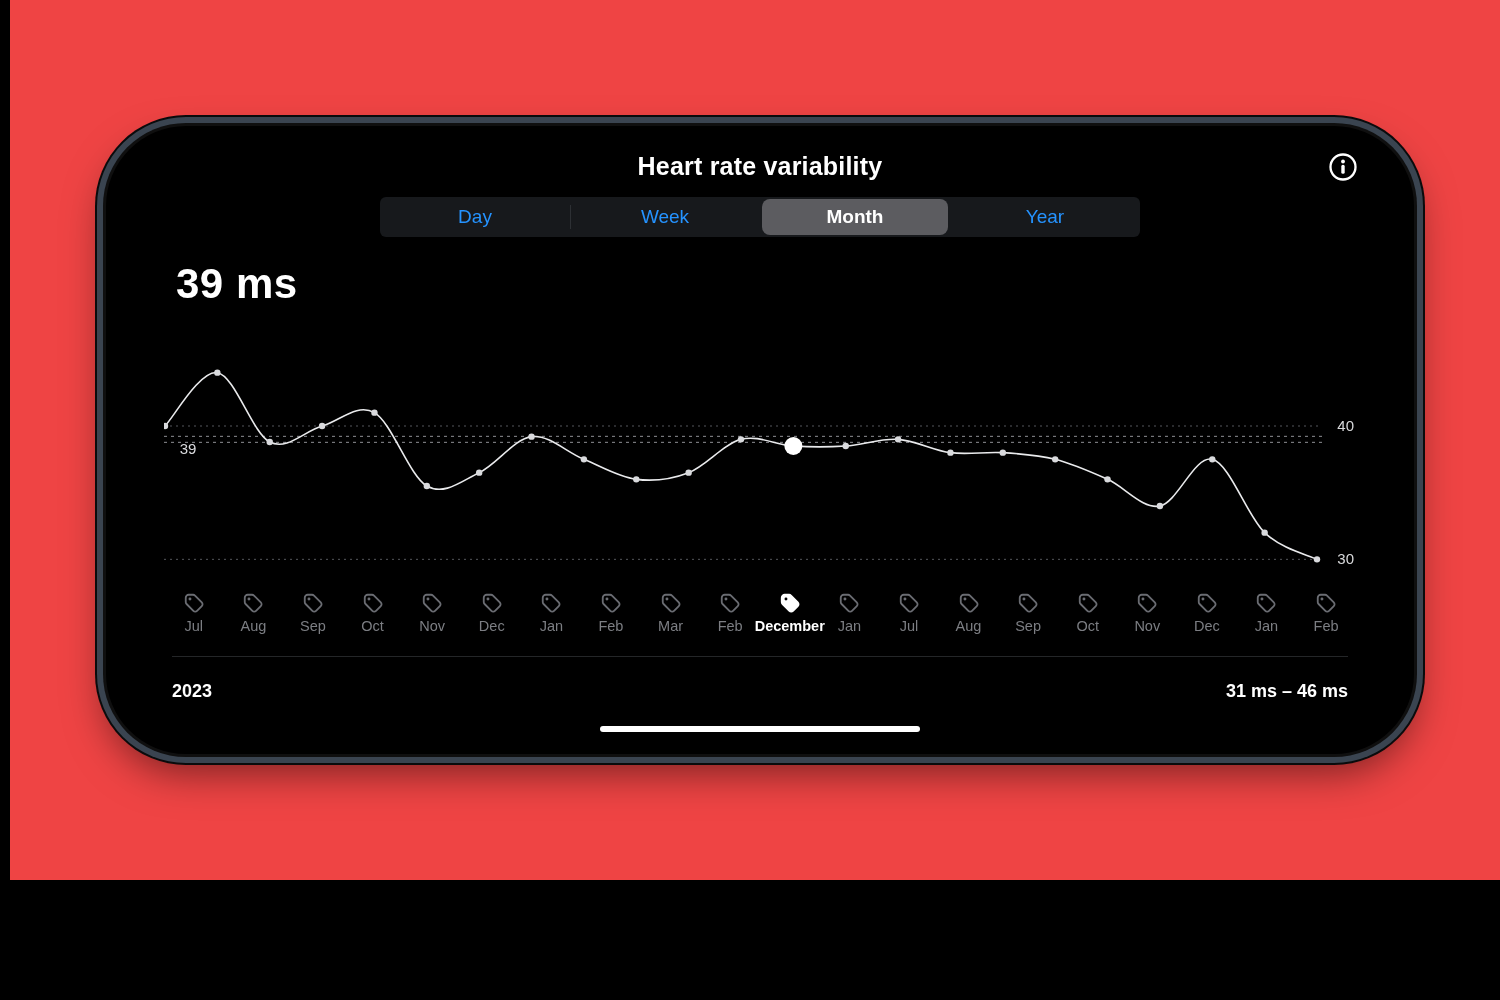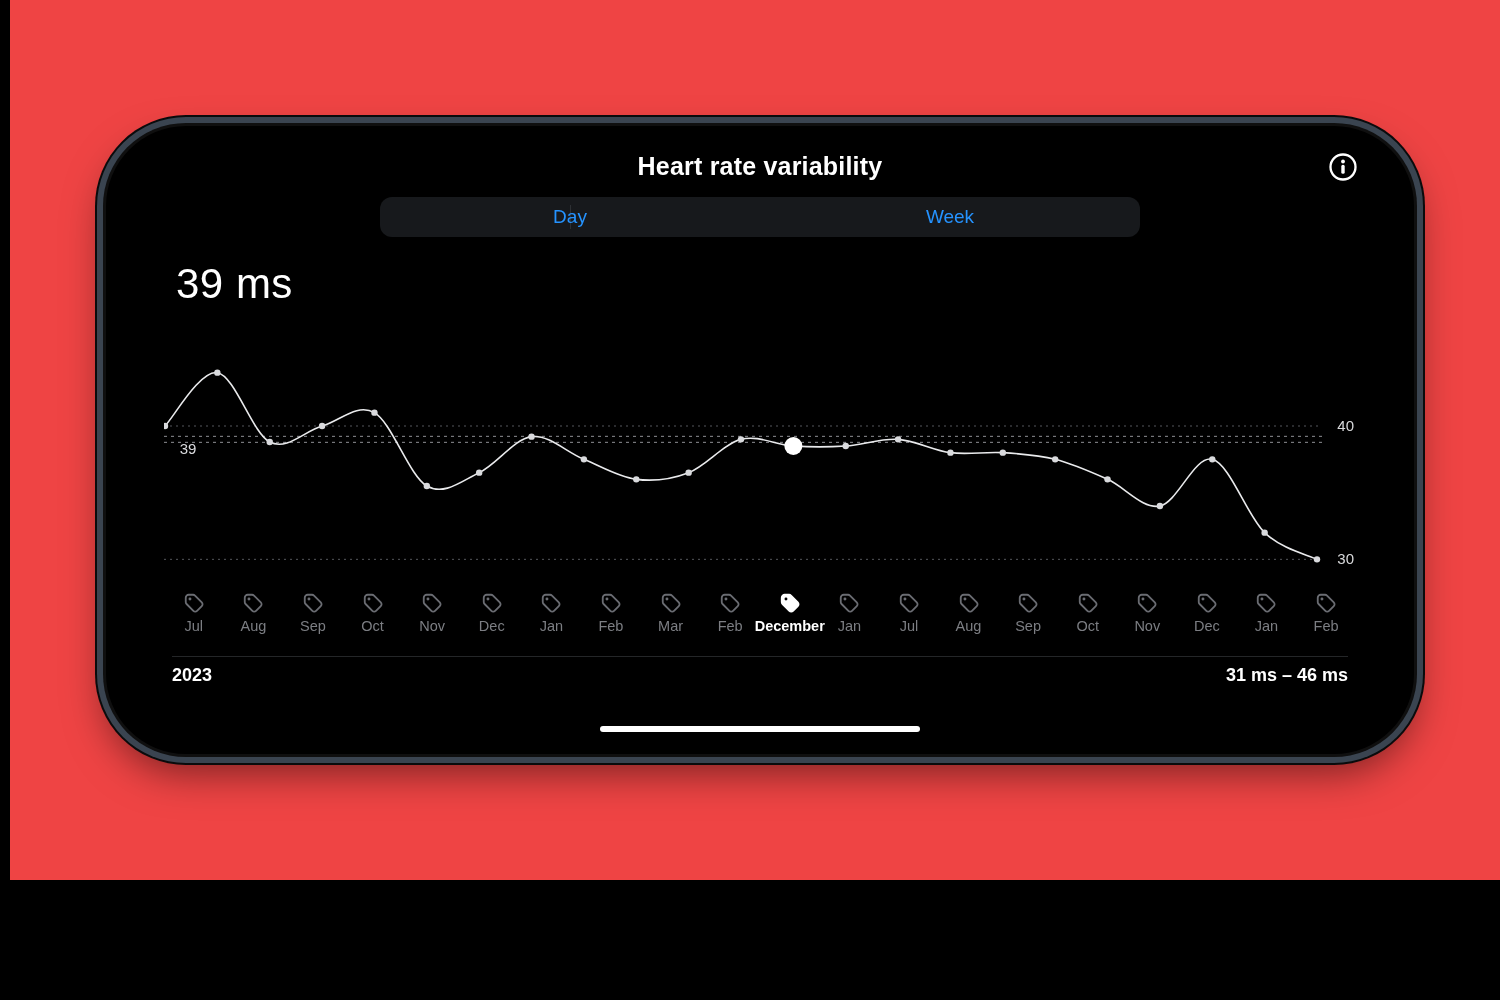--- a/index.html
+++ b/index.html
@@ -58,21 +58,21 @@
     top: 16px;
     width: 30px;
     height: 30px;
     cursor: pointer;
   }
   .seg {
     margin: 16px auto 0;
     width: 760px;
     height: 40px;
     background: #17191c;
-    border-radius: 12px;
+    border-radius: 6px;
     display: flex;
     position: relative;
   }
   .seg-opt {
     flex: 1;
     display: flex;
     align-items: center;
     justify-content: center;
     font-size: 19px;
     font-weight: 500;
@@ -98,21 +98,21 @@
     top: 8px;
     bottom: 8px;
     width: 1px;
     background: #2d3034;
   }
   .metric {
     position: absolute;
     left: 60px;
     top: 124px;
     font-size: 42px;
-    font-weight: 400;
+    font-weight: 700;
     letter-spacing: 0.5px;
   }
   .chart-wrap {
     position: absolute;
     left: 48px;
     right: 48px;
     top: 210px;
     height: 240px;
   }
   .chart-svg {
@@ -149,21 +149,21 @@
   .footer {
     position: absolute;
     left: 56px;
     right: 56px;
     top: 520px;
     display: flex;
     justify-content: space-between;
     font-size: 18px;
     font-weight: 600;
     border-top: 1px solid #242628;
-    padding-top: 8px;
+    padding-top: 24px;
   }
   .home-ind {
     position: absolute;
     bottom: 12px;
     left: 50%;
     transform: translateX(-50%);
     width: 320px;
     height: 6px;
     background: #fff;
     border-radius: 4px;
@@ -186,20 +186,26 @@
           </svg>
         </div>
       </div>
 
       <div class="seg" id="seg">
           <div class="seg-opt">
             <span>Day</span>
           </div>
           <div class="seg-opt">
             <span>Week</span>
+          </div>
+          <div class="seg-opt active">
+            <span>Month</span>
+          </div>
+          <div class="seg-opt">
+            <span>Year</span>
           </div>
           <div class="seg-divider" style="left: 25%;"></div>
         </div>
 
       <div class="metric">39 ms</div>
 
       <div class="chart-wrap">
         <svg class="chart-svg" id="chart" preserveAspectRatio="none" viewBox="0 0 1192 240">
             <line x1="0" y1="80" x2="1158" y2="80" stroke="#55575c" stroke-width="1" stroke-dasharray="2 4"></line>
             <text x="1190" y="85" text-anchor="end" fill="#d8d9db" font-size="15" font-weight="500">40</text>

